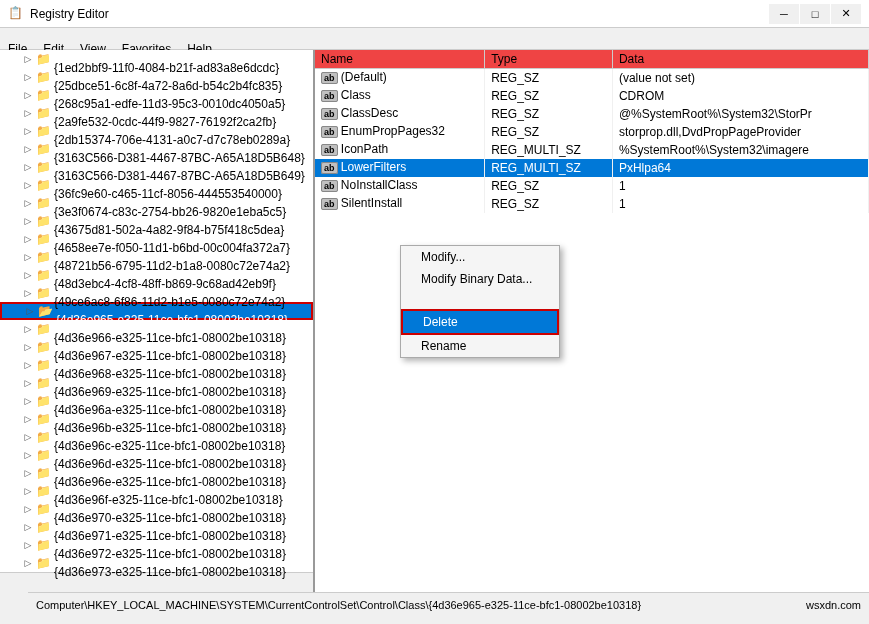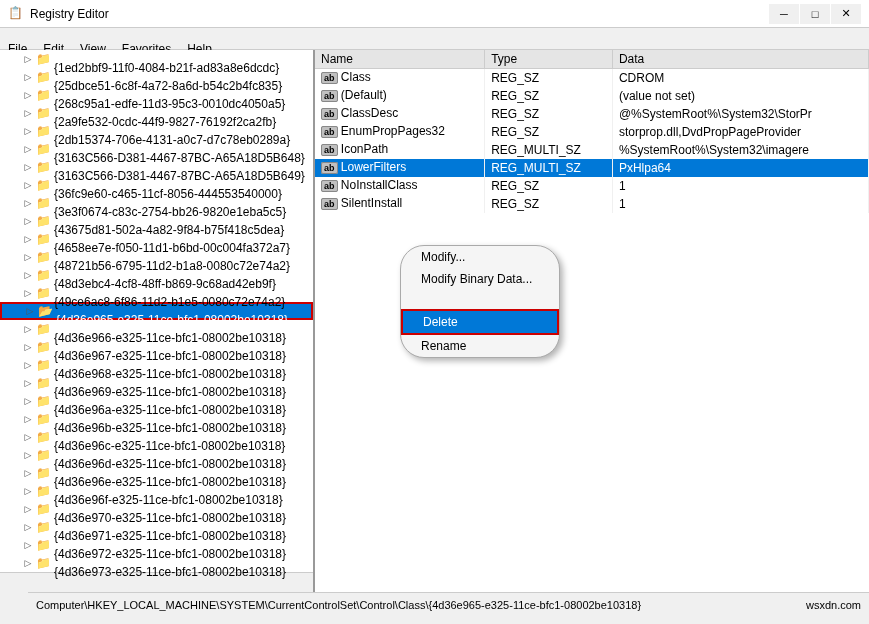--- a/index.html
+++ b/index.html
@@ -118,21 +118,21 @@
       overflow: auto;
       background: #fff;
       position: relative;
     }
 
     .detail-table {
       width: 100%;
       border-collapse: collapse;
     }
     .detail-table thead th {
-      background: #e5e5e5;
+      background: #ef4444;
       border-bottom: 1px solid #ccc;
       border-right: 1px solid #ccc;
       padding: 2px 6px;
       text-align: left;
       font-weight: normal;
       font-size: 12px;
       position: sticky;
       top: 0;
       z-index: 1;
     }
@@ -382,28 +382,28 @@
     <table class="detail-table">
       <thead>
         <tr>
           <th>Name</th>
           <th>Type</th>
           <th>Data</th>
         </tr>
       </thead>
       <tbody id="detail-tbody">
       <tr>
+            <td><span class="icon-ab">ab</span> (Default)</td>
+            <td>REG_SZ</td>
+            <td>(value not set)</td>
+          </tr>
+          <tr>
             <td><span class="icon-ab">ab</span> Class</td>
             <td>REG_SZ</td>
             <td>CDROM</td>
-          </tr>
-          <tr>
-            <td><span class="icon-ab">ab</span> (Default)</td>
-            <td>REG_SZ</td>
-            <td>(value not set)</td>
           </tr>
           <tr>
             <td><span class="icon-ab">ab</span> ClassDesc</td>
             <td>REG_SZ</td>
             <td>@%SystemRoot%\System32\StorPr</td>
           </tr>
           <tr>
             <td><span class="icon-ab">ab</span> EnumPropPages32</td>
             <td>REG_SZ</td>
             <td>storprop.dll,DvdPropPageProvider</td>
@@ -424,21 +424,21 @@
             <td>1</td>
           </tr>
           <tr>
             <td><span class="icon-ab">ab</span> SilentInstall</td>
             <td>REG_SZ</td>
             <td>1</td>
           </tr>
         </tbody>
     </table>
 
-    <div class="context-menu" style="position:absolute; top:195px; left:85px;border-radius:24px;">
+    <div class="context-menu" style="position:absolute; top:195px; left:85px;">
     <div class="context-menu-item">Modify...</div>
         <div class="context-menu-item">Modify Binary Data...</div>
         <div class="context-menu-item active-delete">Delete</div>
         <div class="context-menu-item">Rename</div>
       </div>
   </div>
 </div>
 
 <div class="status-bar">
   <span>Computer\HKEY_LOCAL_MACHINE\SYSTEM\CurrentControlSet\Control\Class\{4d36e965-e325-11ce-bfc1-08002be10318}</span>

